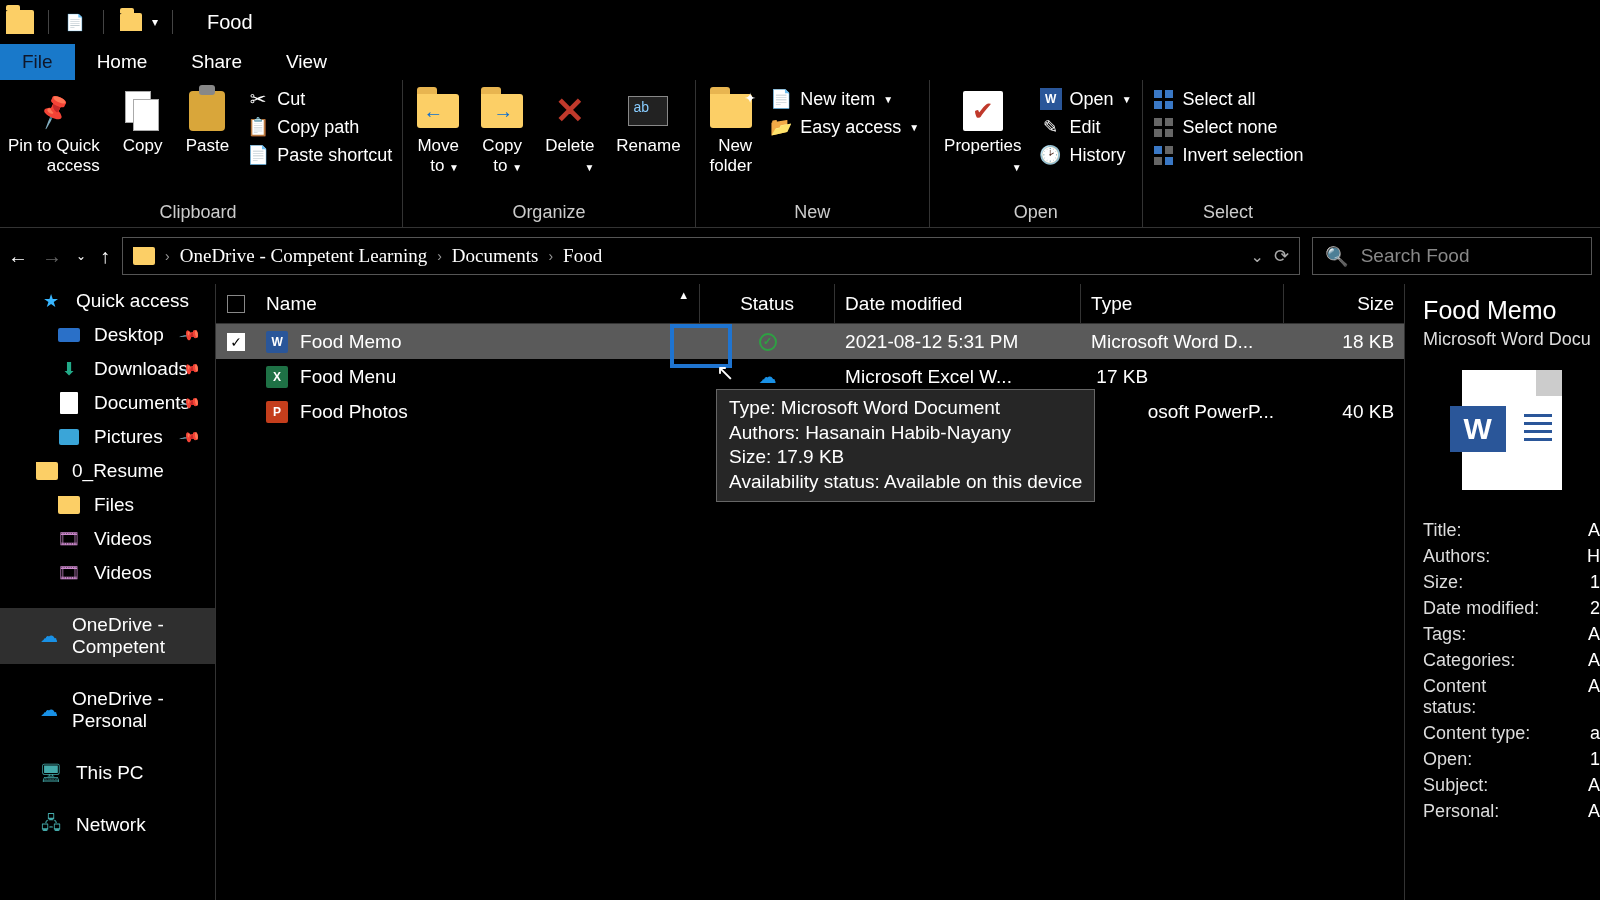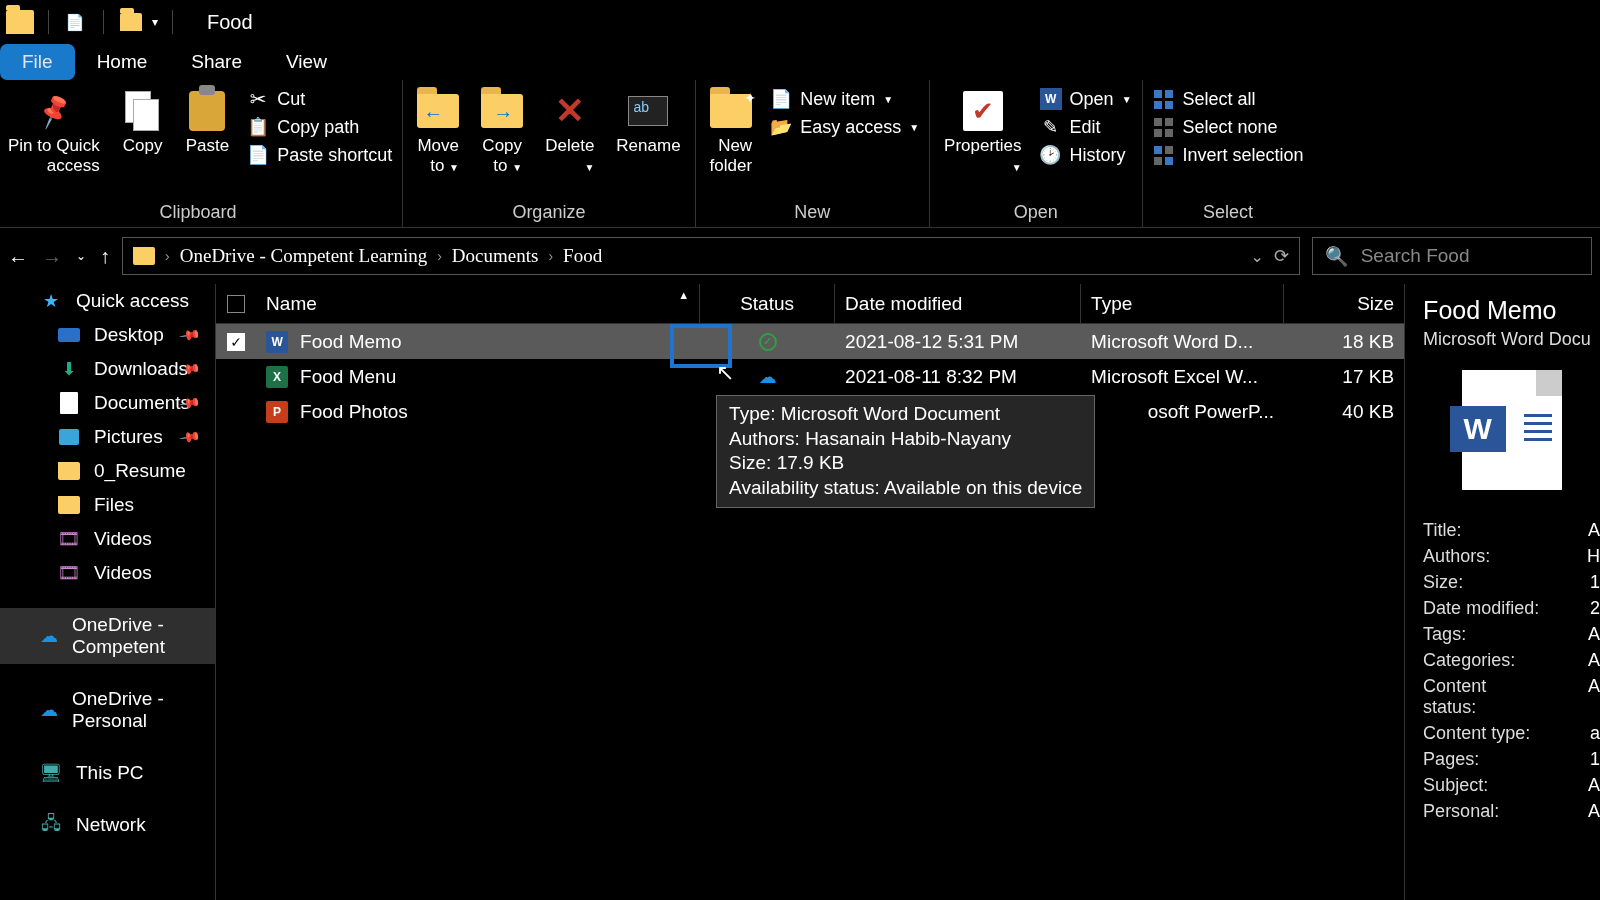--- a/index.html
+++ b/index.html
@@ -11,21 +11,21 @@
 .title-bar .folder-icon-sm::before { content:""; position:absolute; top:-5px; left:0; width:14px; height:5px; background:#fccf66; border-radius:2px 2px 0 0; }
 .title-bar .qat { display:flex; align-items:center; gap:10px; }
 .title-bar .qat-item { width: 24px; height: 24px; display:flex; align-items:center; justify-content:center; }
 .title-bar .divider { width:1px; height:24px; background:#444; margin:0 6px; }
 .title-bar .caret { color:#fff; font-size:12px; }
 .title-bar .title-text { font-size: 20px; margin-left: 20px; font-weight: 400; }
 
 
 .tabs { display:flex; height: 36px; }
 .tab { padding: 0 22px; display:flex; align-items:center; font-size: 19px; cursor:pointer; }
-.tab.file { background:#1979ca; color:#e5e5e5;border-radius:7px; }
+.tab.file { background:#1979ca; color:#0f172a; }
 
 
 .ribbon { display:flex; height: 148px; border-bottom: 1px solid #333; }
 .rgroup { display:flex; flex-direction:column; padding: 4px 10px 2px; border-right: 1px solid #333; }
 .rgroup .controls { flex:1; display:flex; align-items:flex-start; gap:14px; }
 .rgroup .glabel { text-align:center; font-size:18px; color:#ccc; padding-bottom:2px; }
 .big-btn { display:flex; flex-direction:column; align-items:center; gap:4px; padding: 6px 4px; min-width: 50px; cursor:pointer; }
 .big-btn .icon-box { width: 42px; height: 42px; display:flex; align-items:center; justify-content:center; }
 .big-btn .label { font-size:17px; text-align:right; line-height:1.15; white-space:pre-line; }
 .small-stack { display:flex; flex-direction:column; gap:6px; padding-top: 4px; }
@@ -374,21 +374,21 @@
         <span>Documents</span>
         <span class="pin">📌</span>
       </div>
     <div class="side-item" style="padding-left:58px">
         <span class="sico">
           <span class="si-pic"></span>
         </span>
         <span>Pictures</span>
         <span class="pin">📌</span>
       </div>
-    <div class="side-item" style="padding-left:58px">
+    <div class="side-item" style="padding-left:36px">
         <span class="sico">
           <span class="si-folder"></span>
         </span>
         <span>0_Resume</span>
       </div>
     <div class="side-item" style="padding-left:58px">
         <span class="sico">
           <span class="si-folder"></span>
         </span>
         <span>Files</span>
@@ -456,21 +456,20 @@
 
     <div class="file-row">
       <div class="col-chk"></div>
       <div class="col-name" style="border-right:none">
           <span class="file-ico fi-excel">X</span>
           <span>Food Menu</span>
         </div>
       <div class="col-status" style="border-right:none">
           <span class="status-cloud">☁</span>
         </div>
-      <div class="col-date" style="border-right:none">2021-08-11 8:32 PM</div>
       <div class="col-type" style="border-right:none">Microsoft Excel W...</div>
       <div class="col-size">17 KB</div>
     </div>
 
     <div class="file-row">
       <div class="col-chk"></div>
       <div class="col-name" style="border-right:none">
           <span class="file-ico fi-ppt">P</span>
           <span>Food Photos</span>
         </div>
@@ -478,21 +477,21 @@
           <span class="status-cloud">☁</span>
         </div>
       <div class="col-date" style="border-right:none"></div>
       <div class="col-type" style="border-right:none;justify-content:flex-end">osoft PowerP...</div>
       <div class="col-size">40 KB</div>
     </div>
 
     <div class="highlight-box" style="left:454px; top:40px; width:62px; height:44px"></div>
     <div class="cursor-arrow" style="left:500px; top:76px">↖</div>
 
-    <div class="tooltip" style="left:500px; top:111px">
+    <div class="tooltip" style="left:500px; top:105px">
       <div>Type: Microsoft Word Document</div>
       <div>Authors: Hasanain Habib-Nayany</div>
       <div>Size: 17.9 KB</div>
       <div>Availability status: Available on this device</div>
     </div>
   </div>
 
   <div class="details">
     <h2>Food Memo</h2>
     <div class="sub">Microsoft Word Docu</div>
@@ -531,21 +530,21 @@
       </div>
     <div class="prop-row">
         <span class="k">Content status:</span>
         <span class="v">A</span>
       </div>
     <div class="prop-row">
         <span class="k">Content type:</span>
         <span class="v">a</span>
       </div>
     <div class="prop-row">
-        <span class="k">Pages:</span>
+        <span class="k">Open:</span>
         <span class="v">1</span>
       </div>
     <div class="prop-row">
         <span class="k">Subject:</span>
         <span class="v">A</span>
       </div>
     <div class="prop-row">
         <span class="k">Personal:</span>
         <span class="v">A</span>
       </div>

